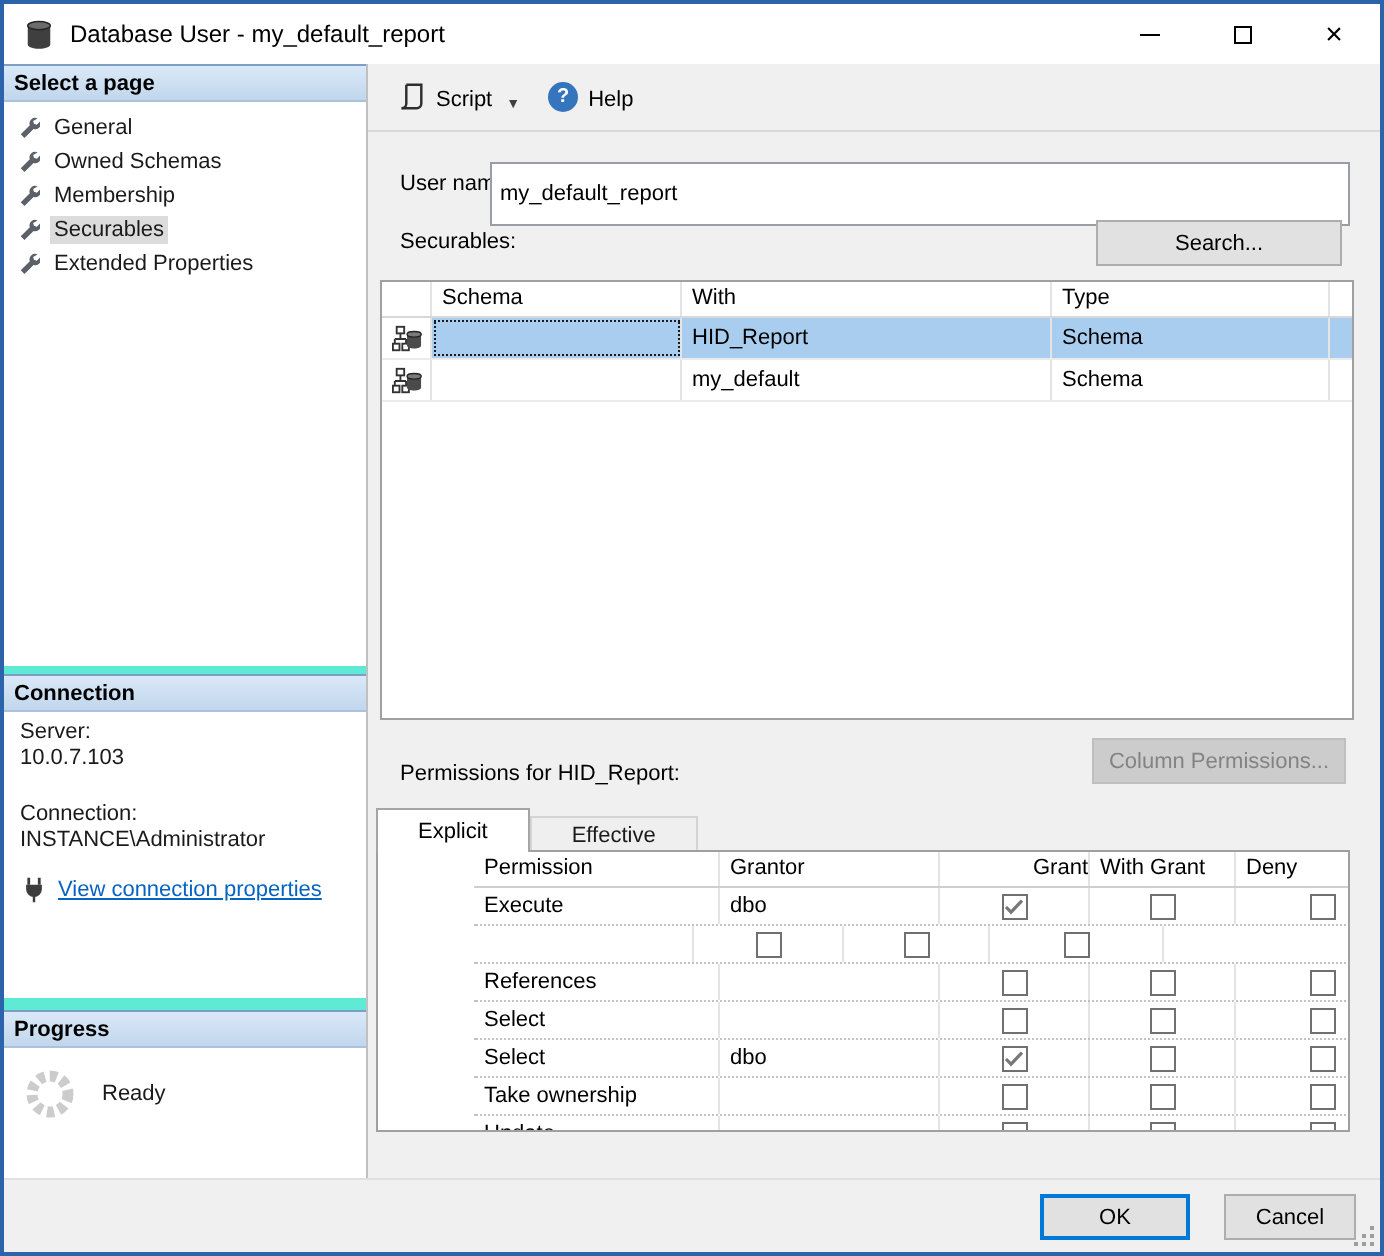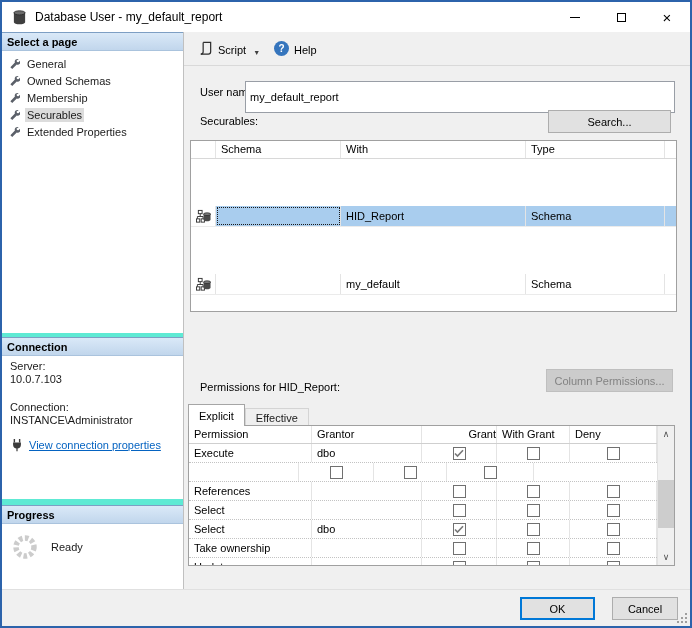--- a/index.html
+++ b/index.html
@@ -51,38 +51,38 @@
 
   .workarea{position:relative; flex:1 1 auto;}
   .lbl{position:absolute; font-size:11px; color:#000; white-space:nowrap;}
   .textbox{position:absolute; left:61px; top:15px; width:430px; height:32px; border:1px solid #999ea6; background:#fff;
     font-family:inherit; font-size:11px; padding:0 4px; color:#000;}
   .btn{position:absolute; height:23px; background:#e1e1e1; border:1px solid #adadad; font-family:inherit; font-size:11px; color:#000; cursor:default;}
   .btn-search{left:364px; top:44px; width:123px;}
   .btn-colperm{left:362px; top:303px; width:127px; background:#cccccc; border-color:#bfbfbf; color:#838383;}
 
   
-  .sgrid{position:absolute; left:6px; top:74px; width:487px; height:172px; background:#fff; border:1px solid #a0a0a0; overflow:hidden; font-size:11px;}
+  .sgrid{position:absolute; left:6px; top:74px; width:487px; height:220px; background:#fff; border:1px solid #a0a0a0; overflow:hidden; font-size:11px;}
   .sgrid-header{display:flex; height:18px; border-bottom:1px solid #d8d8d8;}
   .sg-c{flex:0 0 auto; padding:2px 0 0 5px; border-right:1px solid #e4e4e4; overflow:hidden; white-space:nowrap;}
   .sg-icon{width:25px;} .sg-schema{width:125px;} .sg-name{width:185px;} .sg-type{width:139px;}
-  .sgrid-row{display:flex; height:21px; border-bottom:1px solid #ebebeb; align-items:stretch;margin-top:47px;}
+  .sgrid-row{display:flex; height:21px; border-bottom:1px solid #ebebeb; align-items:stretch;}
   .sgrid-row .sg-c{padding-top:4px;}
   .sgrid-row.selected{background:var(--selection);}
   .sgrid-row.selected .sg-icon{background:#fff;}
   .sgrid-row.selected .sg-schema{outline:1px dotted #1a1a1a; outline-offset:-2px;}
   .sg-icon{display:flex; align-items:center; justify-content:center; padding:0 !important;}
 
   
   .tabs{position:absolute; left:4px; top:338px; display:flex; align-items:flex-end; height:22px;}
-  .tab{font-size:11px; padding:0 10px; display:flex; align-items:center; cursor:default;}
+  .tab{font-size:11px; padding:0 20px; display:flex; align-items:center; cursor:default;}
   .tab.active{background:#fff; border:1px solid #a5a5a5; border-bottom:none; height:22px; position:relative; z-index:2;}
   .tab.inactive{background:#efefef; border:1px solid #d4d4d4; border-bottom:none; height:18px; color:#1a1a1a;}
 
-  .pgrid{position:absolute; left:4px; top:359px; width:487px; height:141px; background:#fff; border:1px solid #a0a0a0; overflow:hidden; font-size:11px; display:flex;}
+  .pgrid{position:absolute; left:4px; top:359px; width:487px; height:141px; background:#fff; border:1px solid #a0a0a0; overflow:hidden; font-size:11px; display:flex;padding-left:48px;}
   .pgrid-main{width:468px; flex:0 0 468px;}
   .pgrid-header{display:flex; height:18px; border-bottom:1px solid #cfcfcf;}
   .pg-c{flex:0 0 auto; padding:2px 0 0 5px; border-right:1px solid #e4e4e4; overflow:hidden; white-space:nowrap;}
   .pg-perm{width:123px;} .pg-grantor{width:110px;} .pg-grant{width:75px;text-align:right;} .pg-with{width:73px;} .pg-deny{width:87px;}
   .pgrid-row{display:flex; height:19px; border-bottom:1px dotted #c3c3c3;}
   .pgrid-row .pg-c{padding-top:3px;}
   .pg-c.cbcell{display:flex; align-items:center; justify-content:center; padding:0 0 0 0;}
   .cb{width:13px; height:13px; border:1px solid #707070; background:#fff; display:flex; align-items:center; justify-content:center;}
 
   

